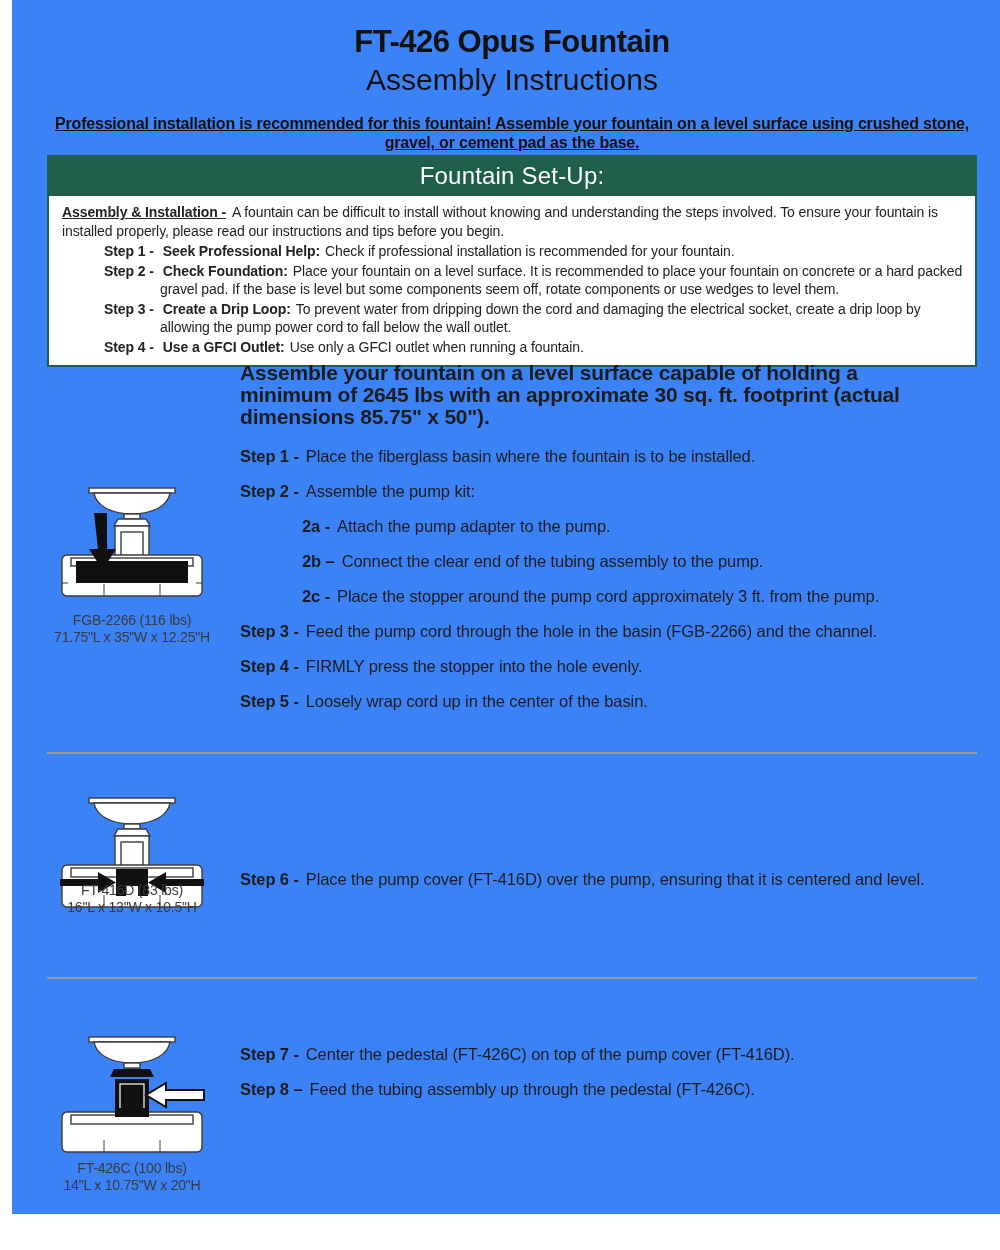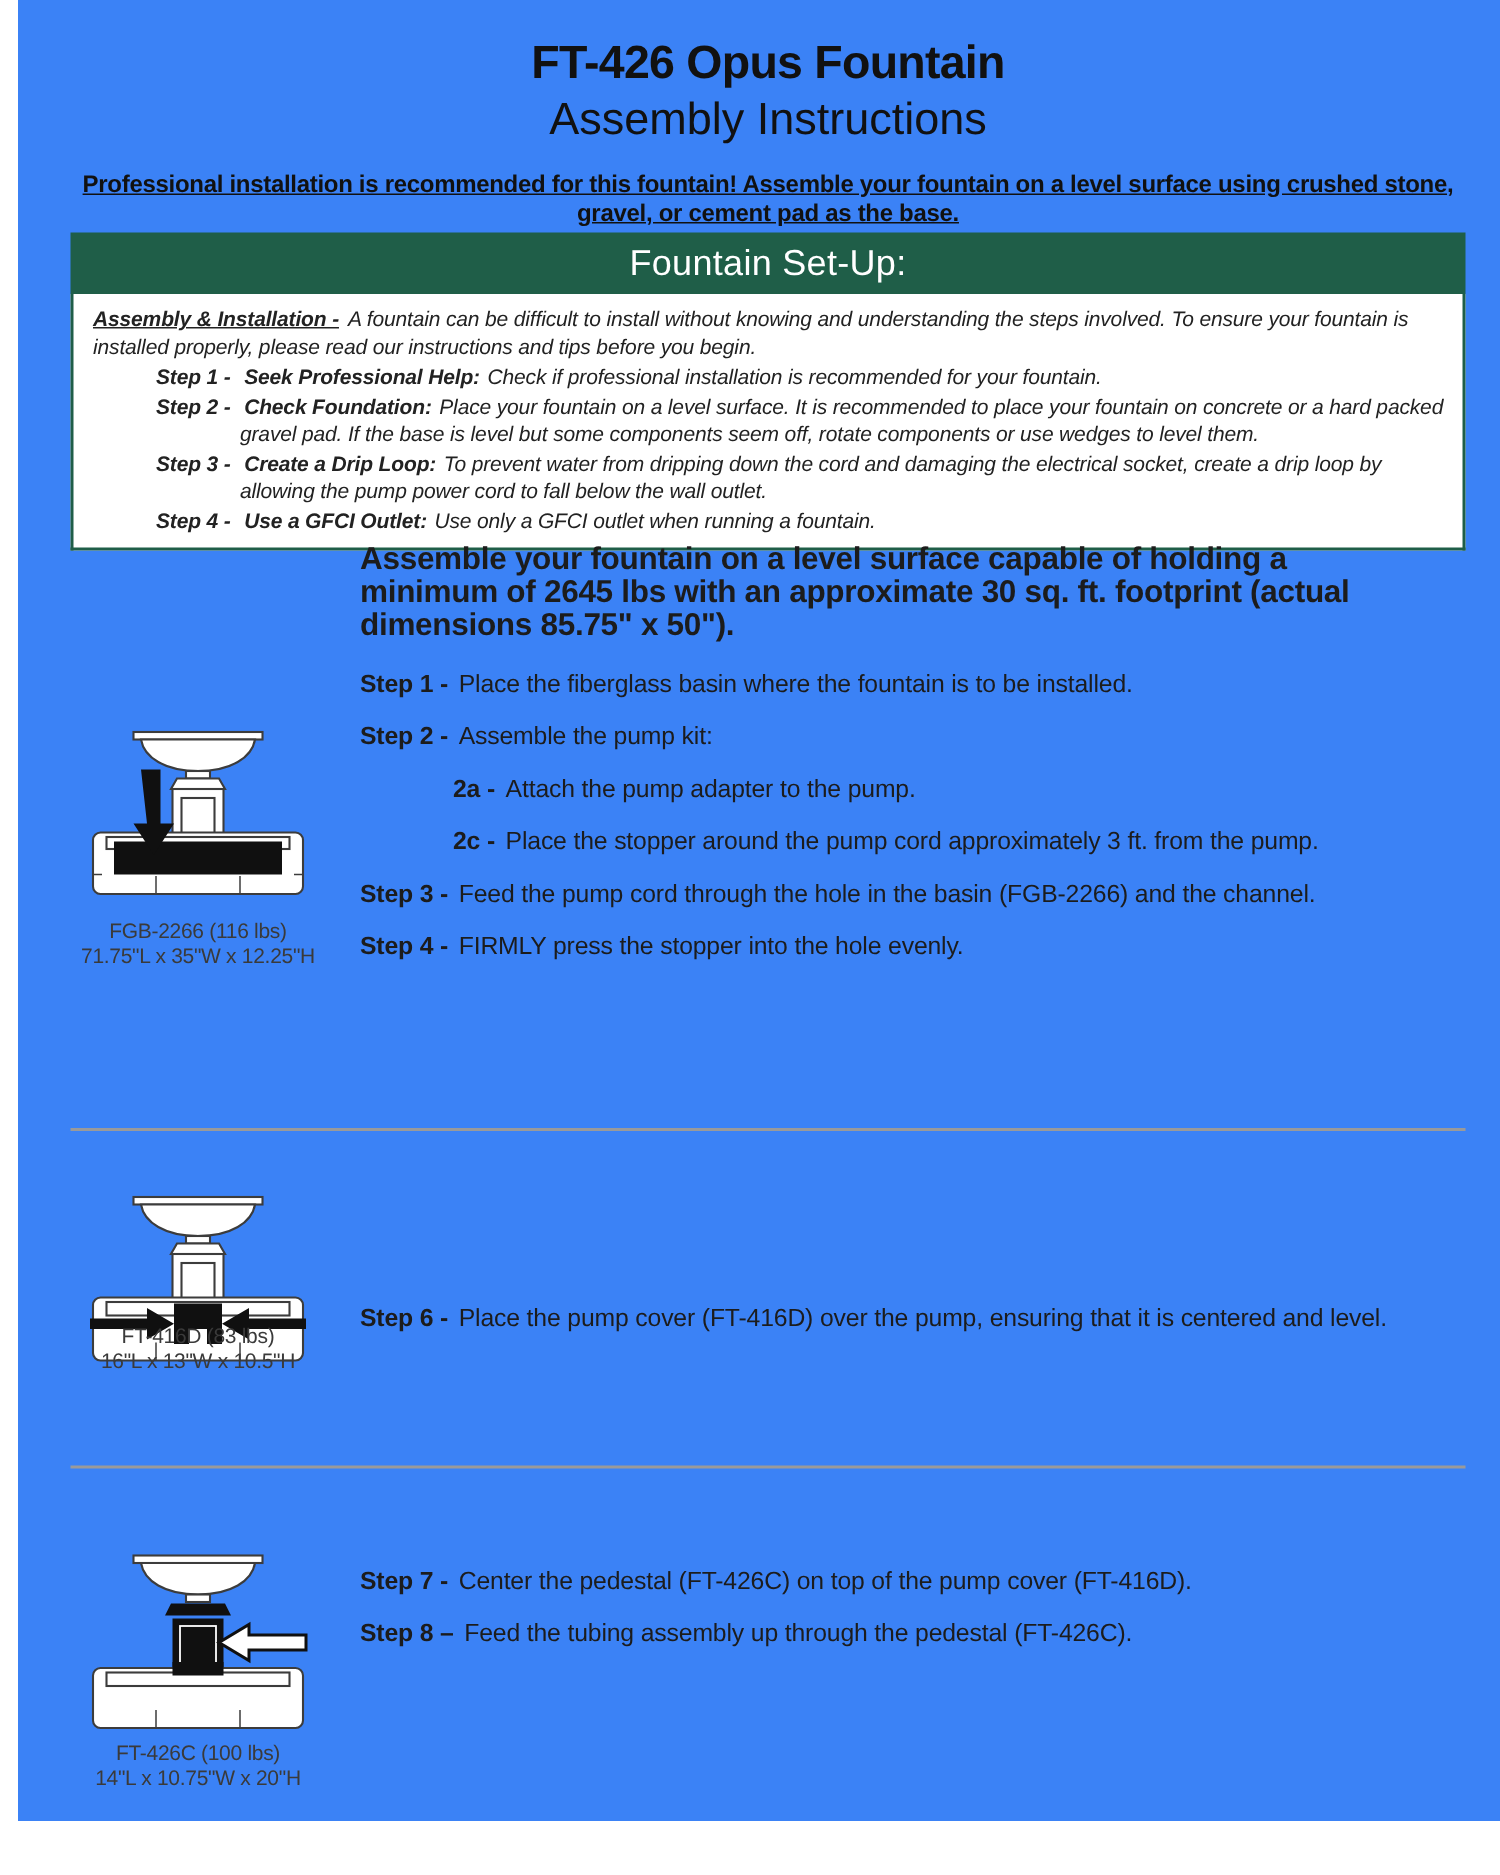--- a/index.html
+++ b/index.html
@@ -20,21 +20,21 @@
   }
   
   .setup-box { position:absolute; top:155px; left:35px; width:930px; }
   .banner {
     height:41px; line-height:41px; text-align:center;
     color:#ffffff; font-size:24px; letter-spacing:0.2px;
   }
   .box-body {
     border:2px solid #1f5e48; border-top:none; background:#fff;
     padding:7px 11px 9px 13px; font-size:14px; line-height:18.5px;
-    letter-spacing:-0.1px; color:#222;font-style:italic;
+    letter-spacing:-0.1px; color:#222;
   }
   .box-intro { margin-bottom:2px; }
   .box-intro .intro-lbl { font-weight:bold; text-decoration:underline; margin-right:6px; }
   .bstep { padding-left:98px; text-indent:-56px; margin-top:1px; }
   .bstep .lbl { font-weight:bold; margin-right:9px; }
   .bstep .ttl { font-weight:bold; margin-right:5px; }
   
   .main-col { position:absolute; left:228px; width:745px; }
   .m-intro { font-size:21px; font-weight:bold; line-height:22px; width:700px;
              margin-bottom:17px; letter-spacing:-0.2px; }
@@ -72,23 +72,25 @@
       <div class="bstep"><span class="lbl">Step 3 -</span><span class="ttl">Create a Drip Loop:</span><span>To prevent water from dripping down the cord and damaging the electrical socket, create a drip loop by allowing the pump power cord to fall below the wall outlet.</span></div>
       <div class="bstep"><span class="lbl">Step 4 -</span><span class="ttl">Use a GFCI Outlet:</span><span>Use only a GFCI outlet when running a fountain.</span></div>
     </div>
   </div>
 
   <div class="main-col" style="top:362px;">
     <div class="m-intro">Assemble your fountain on a level surface capable of holding a minimum of 2645 lbs with an approximate 30 sq. ft. footprint (actual dimensions 85.75" x 50").</div>
     <div class="mstep"><span class="lbl">Step 1 -</span><span>Place the fiberglass basin where the fountain is to be installed.</span></div>
     <div class="mstep"><span class="lbl">Step 2 -</span><span>Assemble the pump kit:</span></div>
     <div class="mstep sub"><span class="lbl">2a -</span><span>Attach the pump adapter to the pump.</span></div>
+    <div class="mstep sub"><span class="lbl">2b –</span><span>Connect the clear end of the tubing assembly to the pump.</span></div>
     <div class="mstep sub"><span class="lbl">2c -</span><span>Place the stopper around the pump cord approximately 3 ft. from the pump.</span></div>
     <div class="mstep"><span class="lbl">Step 3 -</span><span>Feed the pump cord through the hole in the basin (FGB-2266) and the channel.</span></div>
     <div class="mstep"><span class="lbl">Step 4 -</span><span>FIRMLY press the stopper into the hole evenly.</span></div>
+    <div class="mstep"><span class="lbl">Step 5 -</span><span>Loosely wrap cord up in the center of the basin.</span></div>
   </div>
 
   <div class="fig" style="top:483px;">
     <svg width="160" height="120" viewBox="0 0 160 120">
       <g stroke="#3c3c3c" stroke-width="1.4" fill="#ffffff">
         <rect x="37" y="5" width="86" height="5"></rect>
         <path d="M42,10 C 44,22 58,31 80,31 C 102,31 116,22 118,10 Z"></path>
         <rect x="72" y="31" width="16" height="5"></rect>
         <path d="M66,36 h28 l4,7 h-36 z"></path>
         <rect x="63" y="43" width="34" height="36"></rect>

